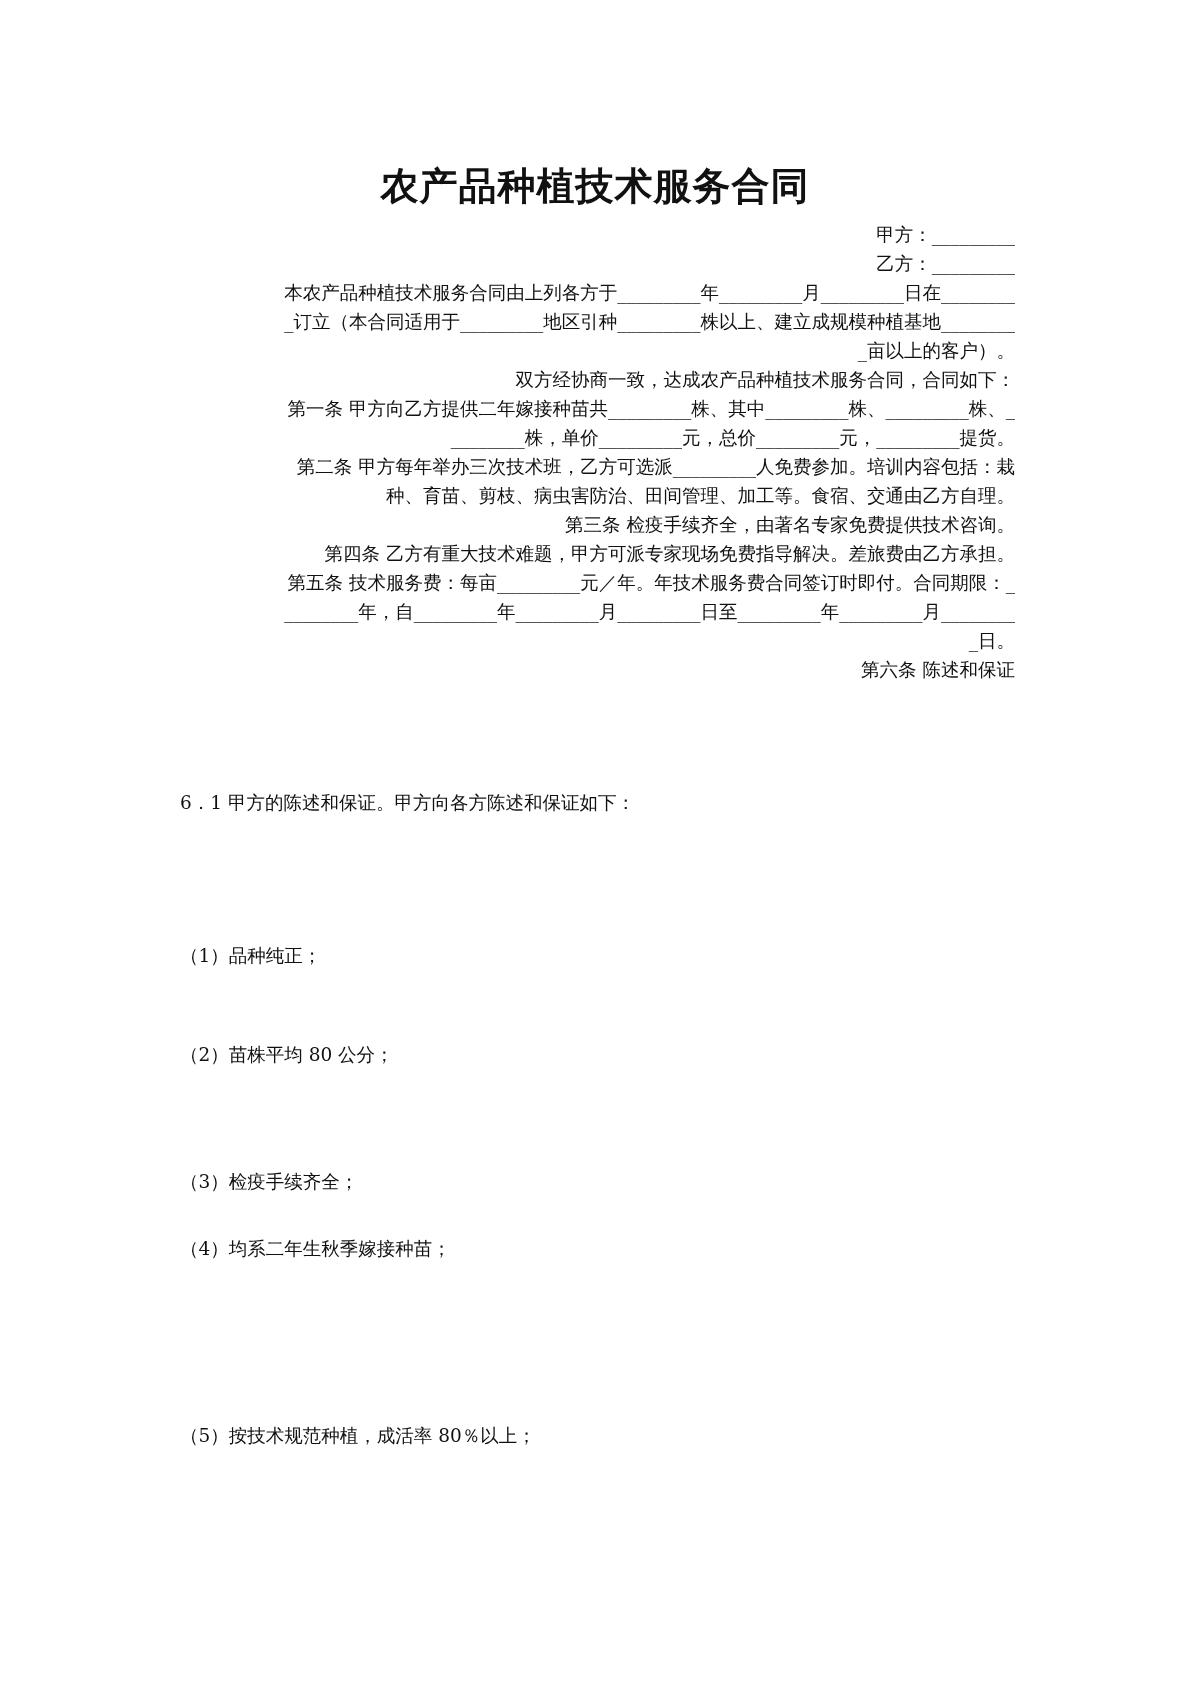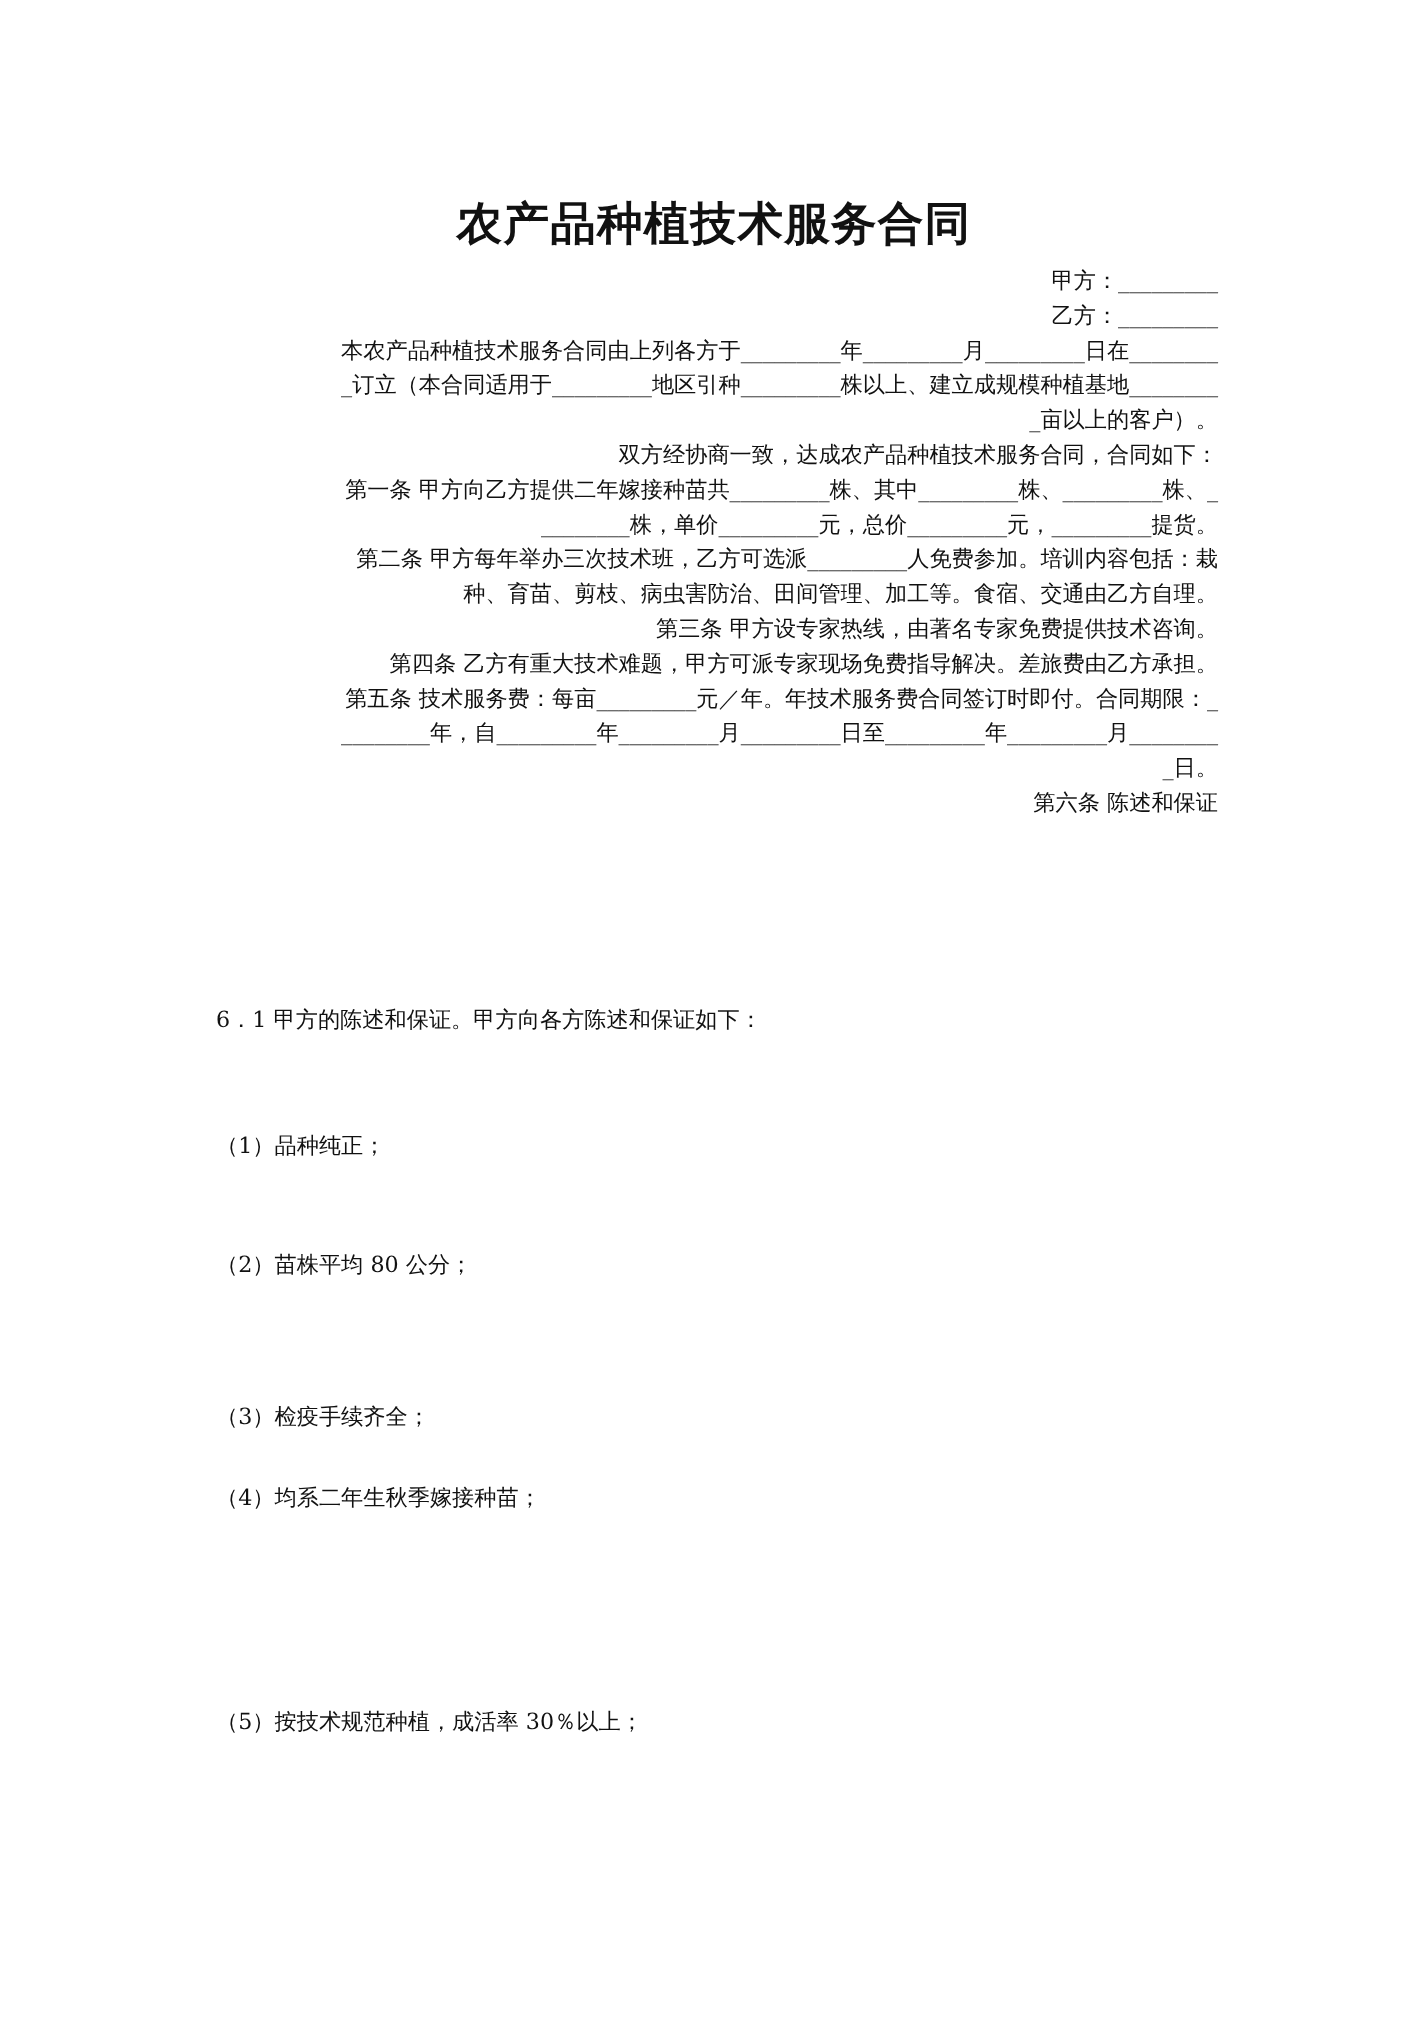--- a/index.html
+++ b/index.html
@@ -24,27 +24,27 @@
     <div class="line">甲方：_________</div>
     <div class="line">乙方：_________</div>
     <div class="line">本农产品种植技术服务合同由上列各方于_________年_________月_________日在________</div>
     <div class="line">_订立（本合同适用于_________地区引种_________株以上、建立成规模种植基地________</div>
     <div class="line">_亩以上的客户）。</div>
     <div class="line">双方经协商一致，达成农产品种植技术服务合同，合同如下：</div>
     <div class="line">第一条 甲方向乙方提供二年嫁接种苗共_________株、其中_________株、_________株、_</div>
     <div class="line">________株，单价_________元，总价_________元，_________提货。</div>
     <div class="line">第二条 甲方每年举办三次技术班，乙方可选派_________人免费参加。培训内容包括：栽</div>
     <div class="line">种、育苗、剪枝、病虫害防治、田间管理、加工等。食宿、交通由乙方自理。</div>
-    <div class="line">第三条 甲方设专家热线，由著名专家免费提供技术咨询。</div>
+    <div class="line">第三条 检疫手续齐全，由著名专家免费提供技术咨询。</div>
     <div class="line">第四条 乙方有重大技术难题，甲方可派专家现场免费指导解决。差旅费由乙方承担。</div>
     <div class="line">第五条 技术服务费：每亩_________元／年。年技术服务费合同签订时即付。合同期限：_</div>
     <div class="line">________年，自_________年_________月_________日至_________年_________月________</div>
     <div class="line">_日。</div>
     <div class="line">第六条 陈述和保证</div>
   </div>
 
-  <div class="gap" style="top:788px;margin-top:48px;">6．1 甲方的陈述和保证。甲方向各方陈述和保证如下：</div>
+  <div class="gap" style="top:788px;">6．1 甲方的陈述和保证。甲方向各方陈述和保证如下：</div>
   <div class="gap" style="top:913px;margin-top:28px;">（1）品种纯正；</div>
   <div class="gap" style="top:1040px;">（2）苗株平均 80 公分；</div>
   <div class="gap" style="top:1167px;text-align:right;">（3）检疫手续齐全；</div>
   <div class="gap" style="top:1234px;">（4）均系二年生秋季嫁接种苗；</div>
-  <div class="gap" style="top:1421px;">（5）按技术规范种植，成活率 30％以上；</div>
+  <div class="gap" style="top:1421px;">（5）按技术规范种植，成活率 80％以上；</div>
 </div>
 
 </body></html>

